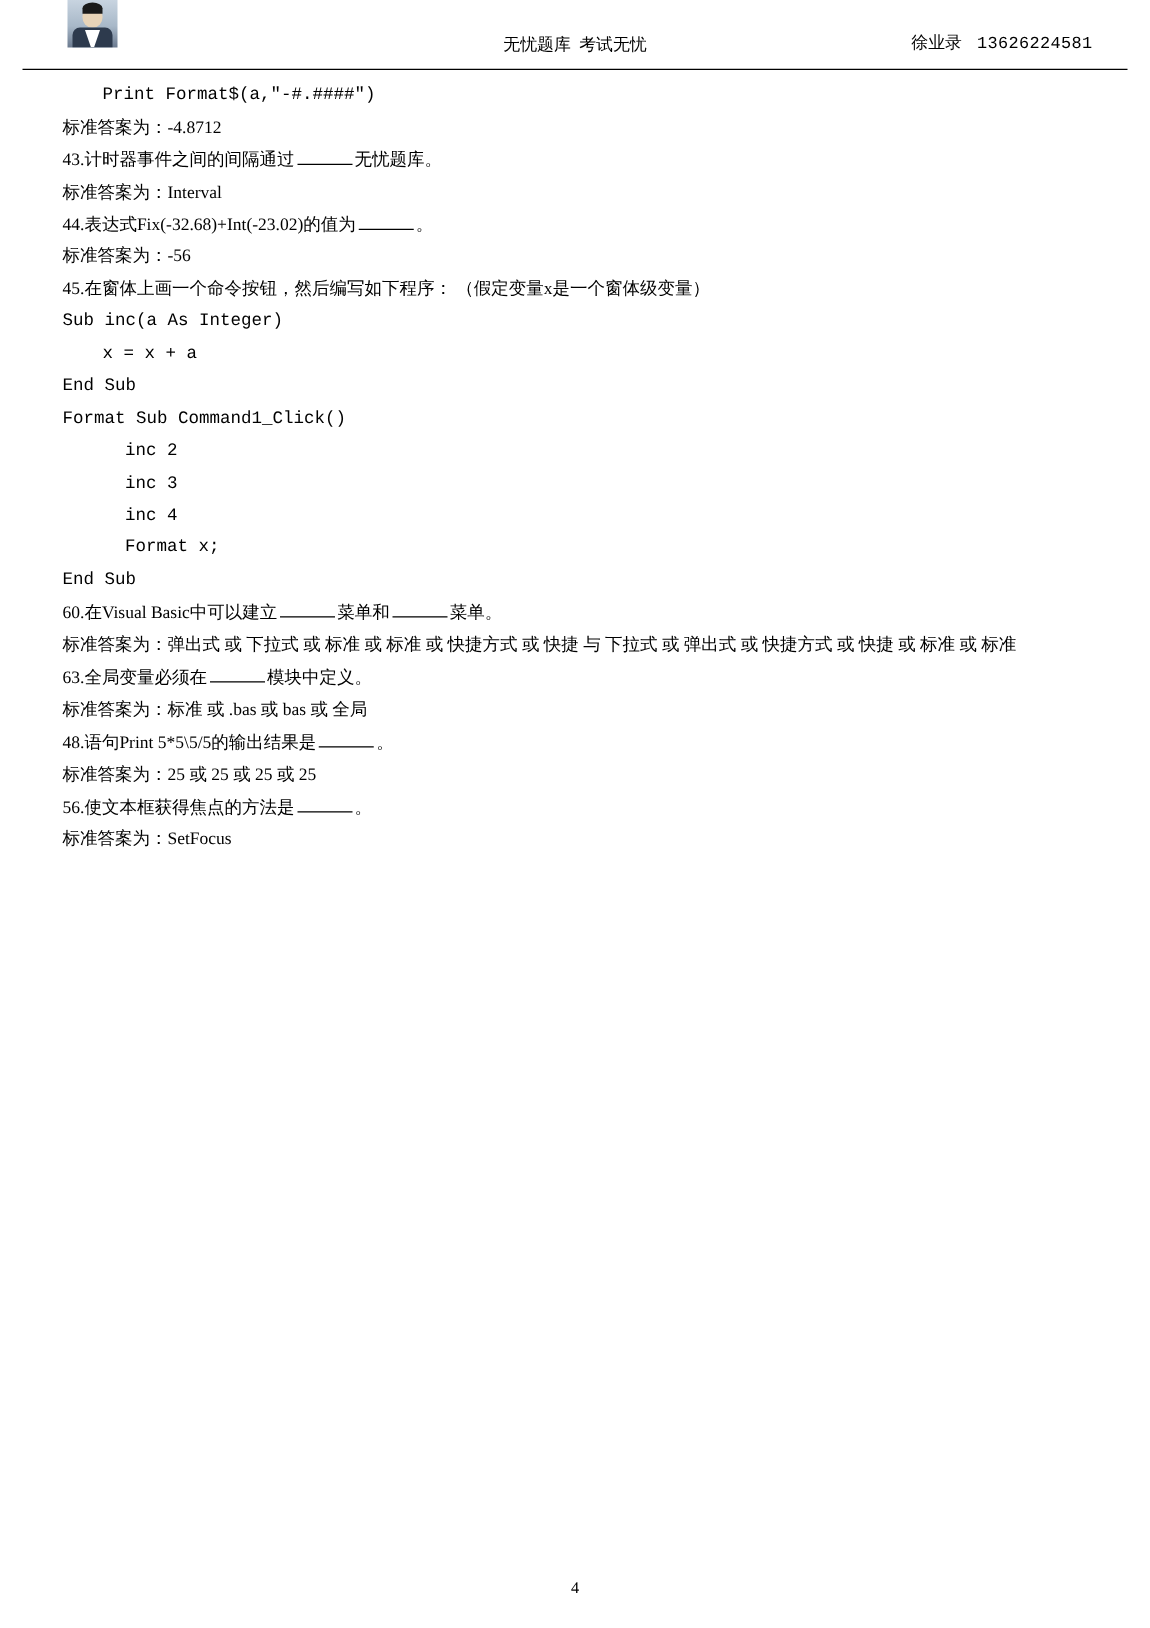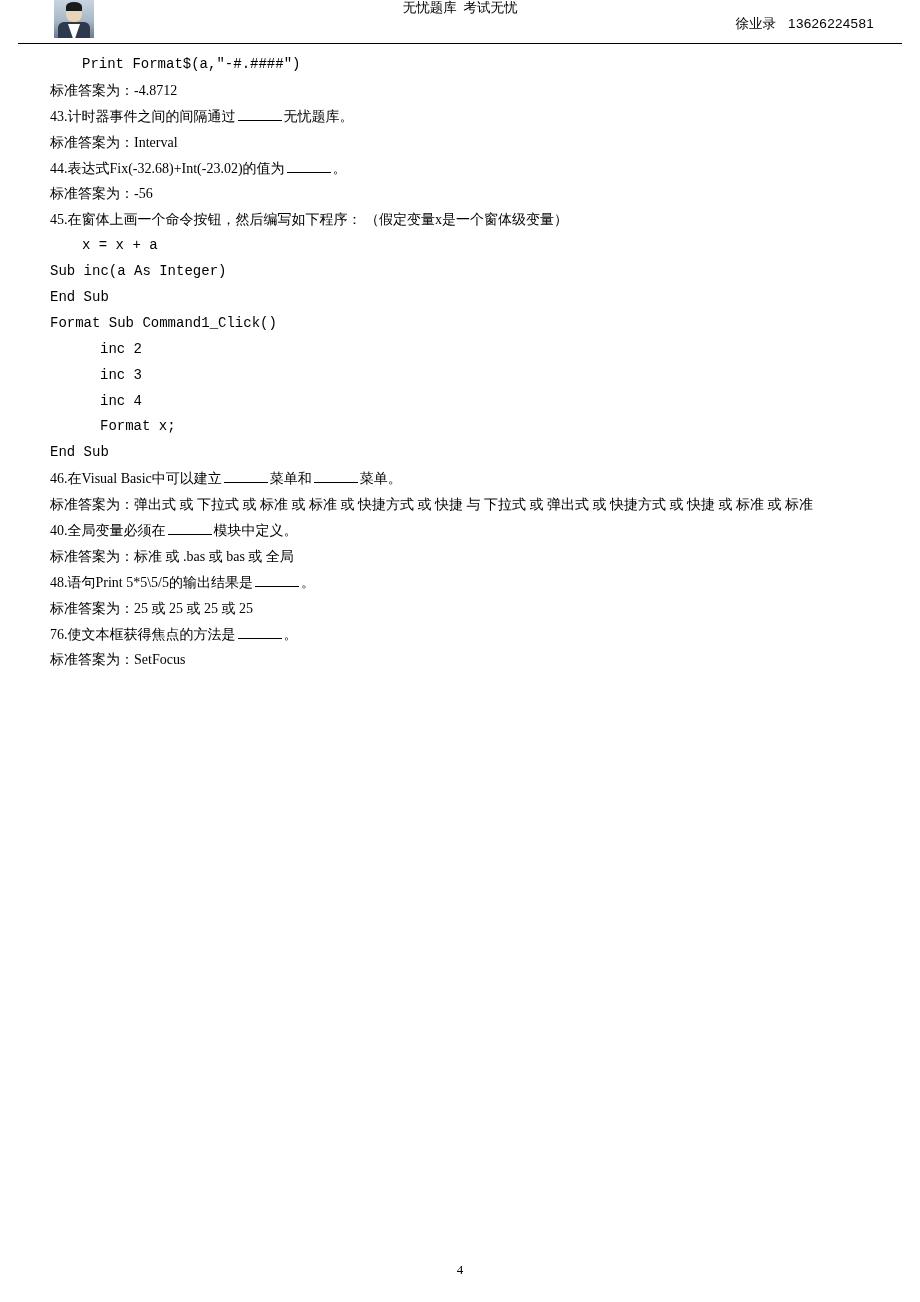--- a/index.html
+++ b/index.html
@@ -7,27 +7,27 @@
       width: 920px;
       min-height: 1302px;
       background: #fff;
       font-family: "SimSun", "宋体", serif;
       font-size: 14px;
       color: #000;
       line-height: 1.85;
       position: relative;
     }
     .header {
-      height: 44px;
+      height: 56px;
       border-bottom: 1px solid #000;
       margin: 0 18px;
       position: relative;
       display: flex;
       align-items: flex-end;
-      padding-bottom: 22px;
+      padding-bottom: 6px;
     }
     .avatar {
       position: absolute;
       left: 36px;
       top: 0;
       width: 40px;
       height: 38px;
       background: linear-gradient(180deg, #c8d4e0 0%, #a8b8c8 55%, #6b7a8f 100%);
       overflow: hidden;
     }
@@ -67,21 +67,21 @@
       margin: 0 auto;
       font-family: "SimSun", "宋体", serif;
       font-size: 13.5px;
     }
     .header-right {
       position: absolute;
       right: 28px;
       bottom: 6px;
       font-size: 13.5px;
     }
-    .header-right .phone { font-family: Liberation Sans, sans-serif; letter-spacing: 0.3px; margin-left: 12px; margin-top: 36px; }
+    .header-right .phone { font-family: Liberation Mono, monospace; letter-spacing: 0.3px; margin-left: 12px; margin-top: 36px; }
     .content {
       padding: 8px 40px 0 50px;
     }
     .line { white-space: pre-wrap; }
     .mono { font-family: "SimSun", "Courier New", monospace; }
     .indent1 { padding-left: 32px; }
     .indent2 { padding-left: 50px; }
     .answer-line { font-family: "SimSun", "宋体", serif; }
     .blank {
       display: inline-block;
@@ -122,37 +122,37 @@
 
   <div class="line answer-line"><span>标准答案为：</span><span>-4.8712</span></div>
 
   <div class="line"><span>43.计时器事件之间的间隔通过</span><span class="blank"></span><span>无忧题库。</span></div>
   <div class="line answer-line"><span>标准答案为：</span><span>Interval</span></div>
 
   <div class="line"><span>44.表达式Fix(-32.68)+Int(-23.02)的值为</span><span class="blank"></span><span>。</span></div>
   <div class="line answer-line"><span>标准答案为：</span><span>-56</span></div>
 
   <div class="line">45.在窗体上画一个命令按钮，然后编写如下程序： （假定变量x是一个窗体级变量）</div>
+  <div class="line mono">Sub inc(a As Integer)</div>
   <div class="line mono indent1">x = x + a</div>
-  <div class="line mono">Sub inc(a As Integer)</div>
   <div class="line mono">End Sub</div>
   <div class="line mono">Format Sub Command1_Click()</div>
   <div class="line mono indent2">inc 2</div>
   <div class="line mono indent2">inc 3</div>
   <div class="line mono indent2">inc 4</div>
   <div class="line mono indent2">Format x;</div>
   <div class="line mono">End Sub</div>
 
-  <div class="line"><span>46.在Visual Basic中可以建立</span><span class="blank"></span><span>菜单和</span><span class="blank"></span><span>菜单。</span></div>
+  <div class="line"><span>60.在Visual Basic中可以建立</span><span class="blank"></span><span>菜单和</span><span class="blank"></span><span>菜单。</span></div>
   <div class="line answer-line"><span>标准答案为：</span><span>弹出式 或 下拉式 或 标准 或 标准 或 快捷方式 或 快捷 与 下拉式 或 弹出式 或 快捷方式 或 快捷 或 标准 或 标准</span></div>
 
-  <div class="line"><span>40.全局变量必须在</span><span class="blank"></span><span>模块中定义。</span></div>
+  <div class="line"><span>63.全局变量必须在</span><span class="blank"></span><span>模块中定义。</span></div>
   <div class="line answer-line"><span>标准答案为：</span><span>标准 或 .bas 或 bas 或 全局</span></div>
 
   <div class="line"><span>48.语句Print 5*5\5/5的输出结果是</span><span class="blank"></span><span>。</span></div>
   <div class="line answer-line"><span>标准答案为：</span><span>25 或 25 或 25 或 25</span></div>
 
-  <div class="line"><span>76.使文本框获得焦点的方法是</span><span class="blank"></span><span>。</span></div>
+  <div class="line"><span>56.使文本框获得焦点的方法是</span><span class="blank"></span><span>。</span></div>
   <div class="line answer-line"><span>标准答案为：</span><span>SetFocus</span></div>
 
 </div>
 
 <div class="pgnum">4</div>
 
 </body></html>

